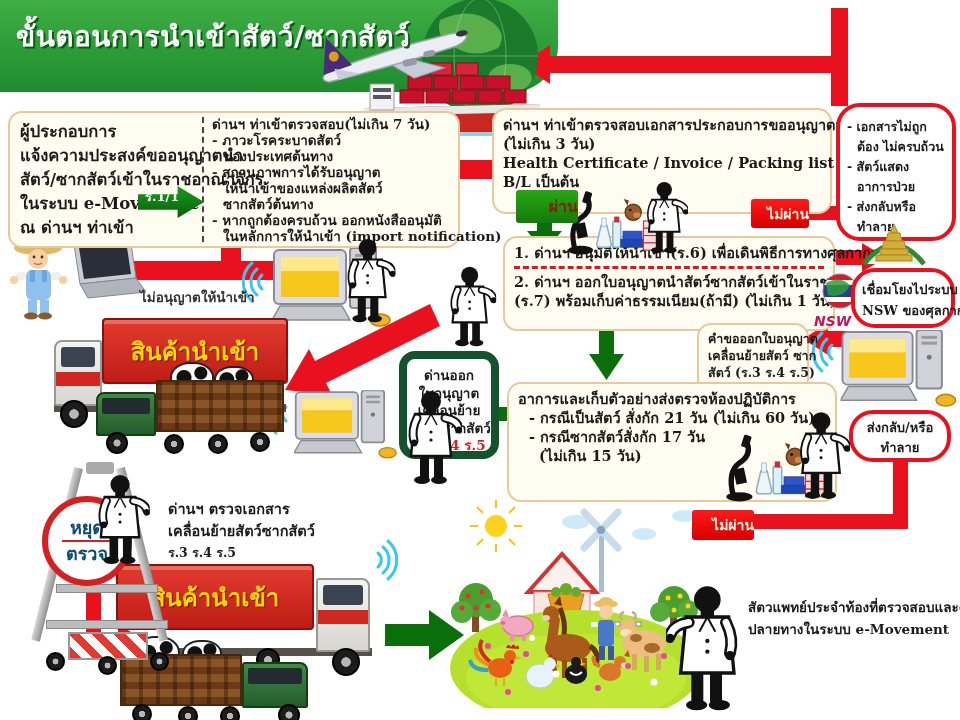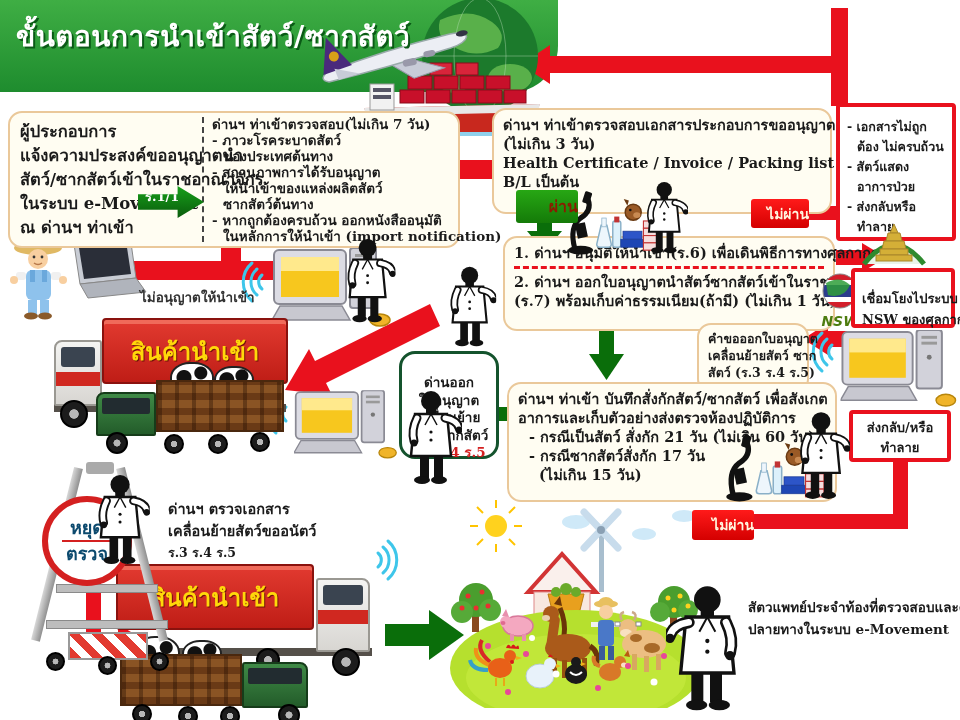--- a/index.html
+++ b/index.html
@@ -10,24 +10,24 @@
   .gfx{position:absolute;z-index:3;}
   .ovl{position:absolute;z-index:5;}
   
   .banner{position:absolute;left:0;top:0;width:558px;height:92px;z-index:1;
           background:linear-gradient(#3fae44,#1e8c2e);border-bottom-right-radius:46px;}
   .title{position:absolute;left:16px;top:14px;z-index:4;font-size:28px;color:#fff;
          text-shadow:2px 2px 0 #0a5a16;letter-spacing:.5px;white-space:nowrap;}
   
   .box{position:absolute;background:#fffdf2;border:2px solid #eac89a;border-radius:14px;
        padding:5px 9px;z-index:4;box-sizing:border-box;}
-  .redbox{position:absolute;background:#fff;border:4px solid #e9111d;border-radius:4px;
+  .redbox{position:absolute;background:#fff;border:4px solid #e9111d;border-radius:24px;
           padding:4px 7px;z-index:4;box-sizing:border-box;}
-  .greenbox{position:absolute;background:#fff;border:3px solid #14532d;border-radius:16px;
-            padding:20px 5px;z-index:4;box-sizing:border-box;text-align:center;}
+  .greenbox{position:absolute;background:#fff;border:8px solid #14532d;border-radius:16px;
+            padding:8px 5px;z-index:4;box-sizing:border-box;text-align:center;}
   .ln{white-space:nowrap;}
   .ind{padding-left:11px;}
   .hang{padding-left:10px;text-indent:-10px;}
   
   .badge{position:absolute;z-index:6;display:flex;align-items:center;justify-content:flex-end;
          border-radius:3px;white-space:nowrap;}
   .badge.pass{background:linear-gradient(#27a714,#147a08);color:#8b1a00;font-size:16px;}
   .badge.fail{background:linear-gradient(#ff1a1a,#d40000);color:#fff6e0;font-size:14px;}
   .dashr{border-top:3px dashed #e9111d;margin:4px 0 3px 0;}
   .dashv{position:absolute;top:4px;bottom:4px;border-left:2px dashed #444;}
@@ -63,21 +63,21 @@
   .cp-rung{position:absolute;height:7px;background:#bdbdbd;border:1px solid #8a8a8a;}
   .cp-sign{position:absolute;background:#fff;border:6px solid #d42020;border-radius:50%;
            display:flex;flex-direction:column;align-items:center;justify-content:center;z-index:4;}
   .cp-sign .t{color:#0c4a6e;font-size:18px;line-height:20px;}
   .cp-sign .bar{width:64%;border-top:2.5px solid #d42020;margin:2px 0;}
   .cp-cart{position:absolute;border:2px solid #999;
            background:repeating-linear-gradient(45deg,#e23a30 0 8px,#fff 8px 16px);}
   
   .note{position:absolute;z-index:5;}
   .customs-label{font-size:9px;color:#c22222;text-align:center;line-height:10px;}
-  .nsw-label{font-size:14px;font-style:italic;text-align:center;line-height:15px;color:#4d7c0f;
+  .nsw-label{font-size:14px;font-style:italic;line-height:15px;color:#be185d;
              font-family:"DejaVu Sans","Liberation Sans",sans-serif;}
   .eng{font-family:"DejaVu Serif","Liberation Serif",serif;}
 </style>
 </head>
 <body>
 
 <div class="stage">
 
   <svg width="0" height="0" style="position:absolute" aria-hidden="true">
     <defs>
@@ -320,33 +320,32 @@
         <rect x="9" y="13" width="34" height="12" fill="#2a3c8c"></rect>
         <rect x="9" y="25" width="34" height="5" fill="#fff"></rect>
         <rect x="9" y="30" width="34" height="6" fill="#d21e2b"></rect>
       </g>
       <path d="M12,11 q14,-8 24,2 q-6,14 -22,10 z" fill="#2e9e3a" opacity=".85"></path>
       <circle cx="26" cy="19" r="17" fill="none" stroke="#888"></circle>
     </svg>
     <div class="nsw-label">NSW</div>
   </div>
 
-  <div class="redbox" style="left:851px;top:268px;width:104px;height:60px;font-size:13px;line-height:21px;text-align:center;padding-top:16px">
+  <div class="redbox" style="left:851px;top:268px;width:104px;height:60px;font-size:13px;line-height:21px;text-align:center;padding-top:7px">
     <div class="ln">เชื่อมโยงไประบบ</div>
     <div class="ln">NSW ของศุลกากร</div>
   </div>
 
   <div class="box" style="left:697px;top:323px;width:112px;height:70px;font-size:12.5px;line-height:17px;text-align:center">
     <div class="ln">คำขอออกใบอนุญาต</div>
     <div class="ln">เคลื่อนย้ายสัตว์ ซาก</div>
     <div class="ln">สัตว์ (ร.3 ร.4 ร.5)</div>
   </div>
 
   <div class="box" style="left:507px;top:382px;width:330px;height:120px;font-size:14.5px;line-height:19px">
-    <div class="ln">ด่านฯ ท่าเข้า บันทึกสั่งกักสัตว์/ซากสัตว์ เพื่อสังเกต</div>
     <div class="ln">อาการและเก็บตัวอย่างส่งตรวจห้องปฏิบัติการ</div>
     <div class="ln ind">- กรณีเป็นสัตว์ สั่งกัก 21 วัน (ไม่เกิน 60 วัน)</div>
     <div class="ln ind">- กรณีซากสัตว์สั่งกัก 17 วัน</div>
     <div class="ln" style="padding-left:21px">(ไม่เกิน 15 วัน)</div>
   </div>
 
   <div class="greenbox" style="left:399px;top:351px;width:100px;height:108px;font-size:13.5px;line-height:17.5px">
     <div class="ln">ด่านออก</div>
     <div class="ln">ใบอนุญาต</div>
     <div class="ln">เคลื่อนย้าย</div>
@@ -358,21 +357,21 @@
     <div class="ln">ส่งกลับ/หรือ</div>
     <div class="ln">ทำลาย</div>
   </div>
   <div class="badge fail" style="left:692px;top:510px;width:62px;height:30px">
     <span>ไม่ผ่าน</span>
   </div>
 
   <div class="note" style="left:140px;top:286px;font-size:13.5px;color:#333">ไม่อนุญาตให้นำเข้า</div>
   <div class="note" style="left:168px;top:498px;font-size:14.5px;line-height:22px">
     <div class="ln">ด่านฯ ตรวจเอกสาร</div>
-    <div class="ln">เคลื่อนย้ายสัตว์ขออนัตว์</div>
+    <div class="ln">เคลื่อนย้ายสัตว์ซากสัตว์</div>
     <div class="ln" style="font-size:12.5px">ร.3 ร.4 ร.5</div>
   </div>
   <div class="note" style="left:748px;top:596px;font-size:13.5px;line-height:22px">
     <div class="ln">สัตวแพทย์ประจำท้องที่ตรวจสอบและตอบรับ</div>
     <div class="ln">ปลายทางในระบบ  e-Movement</div>
   </div>
 
   <div class="gfx" style="left:0;top:228px;width:150px;height:100px">
     <svg width="150" height="100" viewBox="0 0 150 100">
       <g>

